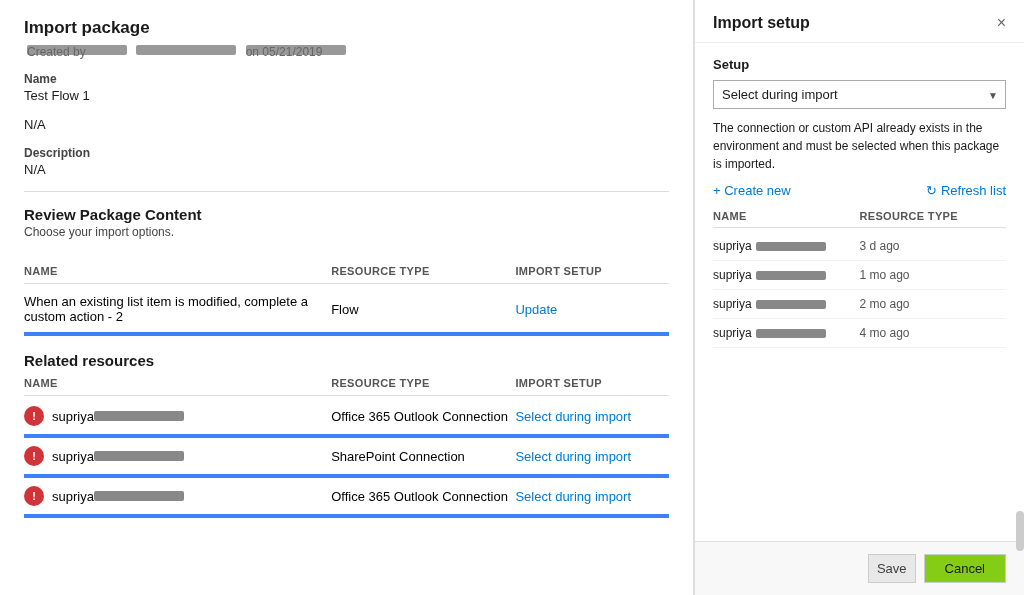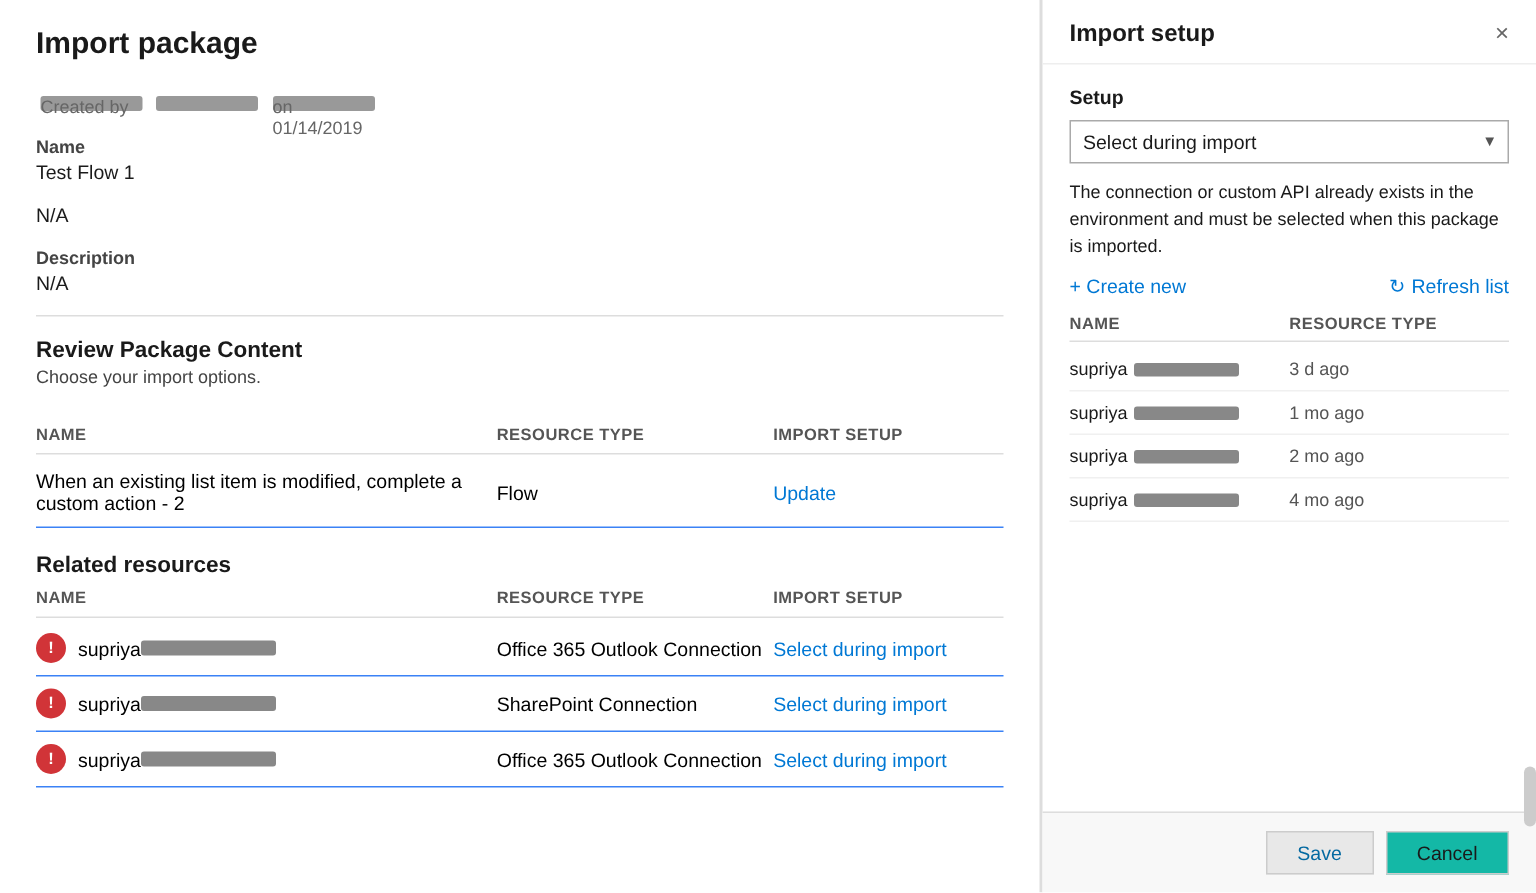--- a/index.html
+++ b/index.html
@@ -8,39 +8,39 @@
     
     .left-panel {
       flex: 1;
       background: #fff;
       padding: 18px 24px;
       overflow-y: auto;
       border-right: 1px solid #ddd;
     }
 
     .page-title {
-      font-size: 20px;
+      font-size: 17px;
       font-weight: 600;
       color: #1a1a1a;
-      margin-bottom: 20px;
+      margin-bottom: 4px;
     }
     .subtitle {
       font-size: 12px;
       color: #444;
       margin-bottom: 4px;
     }
     .subtitle a { color: #0078d4; text-decoration: none; }
     .created-by {
       font-size: 12px;
       color: #666;
       margin-bottom: 16px;
     }
     .created-by span {
       display: inline-block;
-      width: 68px;
+      width: 100px;
       height: 10px;
       background: #999;
       vertical-align: middle;
       border-radius: 2px;
       margin: 0 3px;
     }
 
     .field-section { margin-bottom: 14px; }
     .field-label { font-size: 12px; font-weight: 600; color: #444; margin-bottom: 2px; }
     .field-value { font-size: 13px; color: #1a1a1a; }
@@ -62,21 +62,21 @@
       font-size: 11px;
       font-weight: 700;
       color: #555;
       text-transform: uppercase;
       letter-spacing: 0.03em;
     }
     .table-row {
       display: grid;
       align-items: center;
       padding: 8px 0;
-      border-bottom: 1px solid #3b82f6;
+      border-bottom: 4px solid #3b82f6;
     }
     .table-row-3col { grid-template-columns: 2fr 1.2fr 1fr; }
 
     .icon-error {
       display: inline-flex;
       align-items: center;
       justify-content: center;
       width: 20px;
       height: 20px;
       background: #d13438;
@@ -226,30 +226,30 @@
 
     .right-footer {
       padding: 12px 18px;
       border-top: 1px solid #ddd;
       display: flex;
       justify-content: flex-end;
       gap: 8px;
       background: #f8f8f8;
     }
     .btn-save {
-      padding: 6px 20px;
+      padding: 6px 8px;
       background: #e8e8e8;
       border: 1px solid #ccc;
-      color: #0369a1;
+      color: #404040;
       font-size: 13px;
       cursor: pointer;
     }
     .btn-cancel {
       padding: 6px 20px;
-      background: #14b8a6;
+      background: #84cc16;
       border: 1px solid #ccc;
       color: #1a1a1a;
       font-size: 13px;
       cursor: pointer;
     }
 
     .scrollbar-corner {
       position: absolute;
       bottom: 44px;
       right: 0;
@@ -260,21 +260,21 @@
     }
   </style>
 </head>
 <body>
 
 <div class="left-panel">
   <h1 class="page-title">Import package</h1>
   <p class="created-by">
     <span>Created by</span>
     <span></span>
-    <span>on 01/14/2019</span>
+    <span>on 05/21/2019</span>
   </p>
 
   <div class="field-section">
     <div class="field-label">Name</div>
     <div class="field-value">Test Flow 1</div>
   </div>
 
   <div class="field-section">
     <div class="field-value">N/A</div>
   </div>

